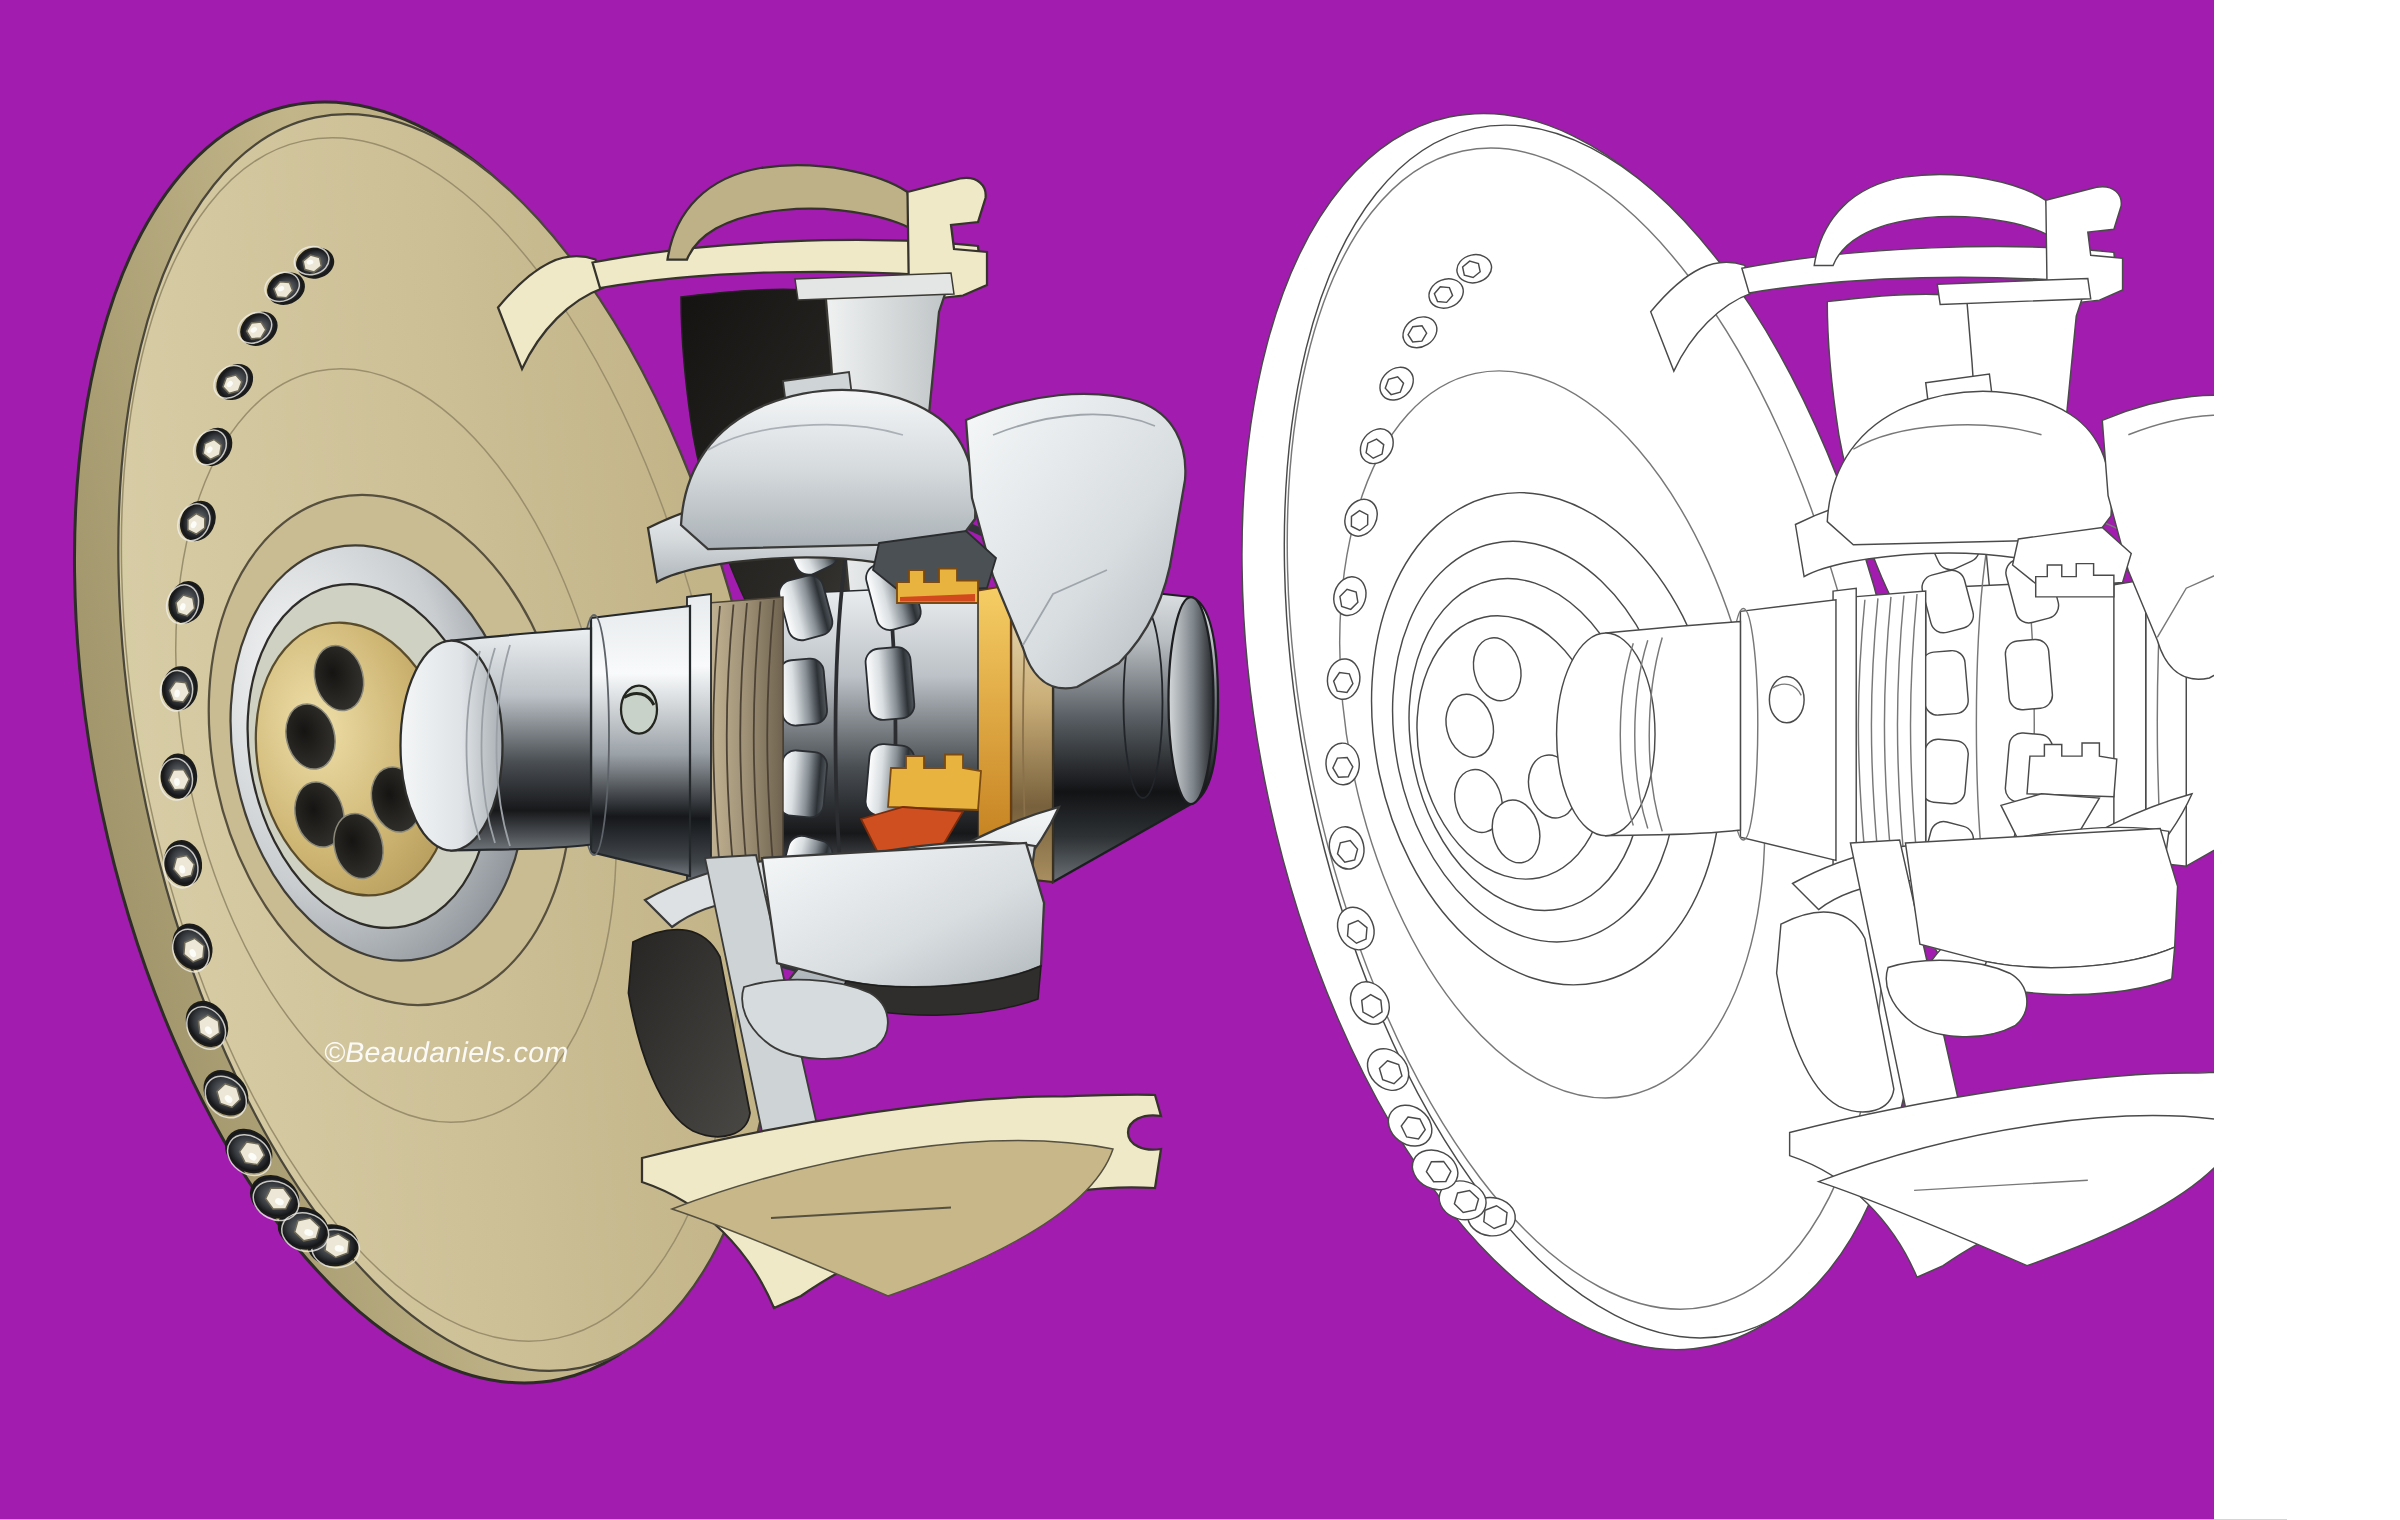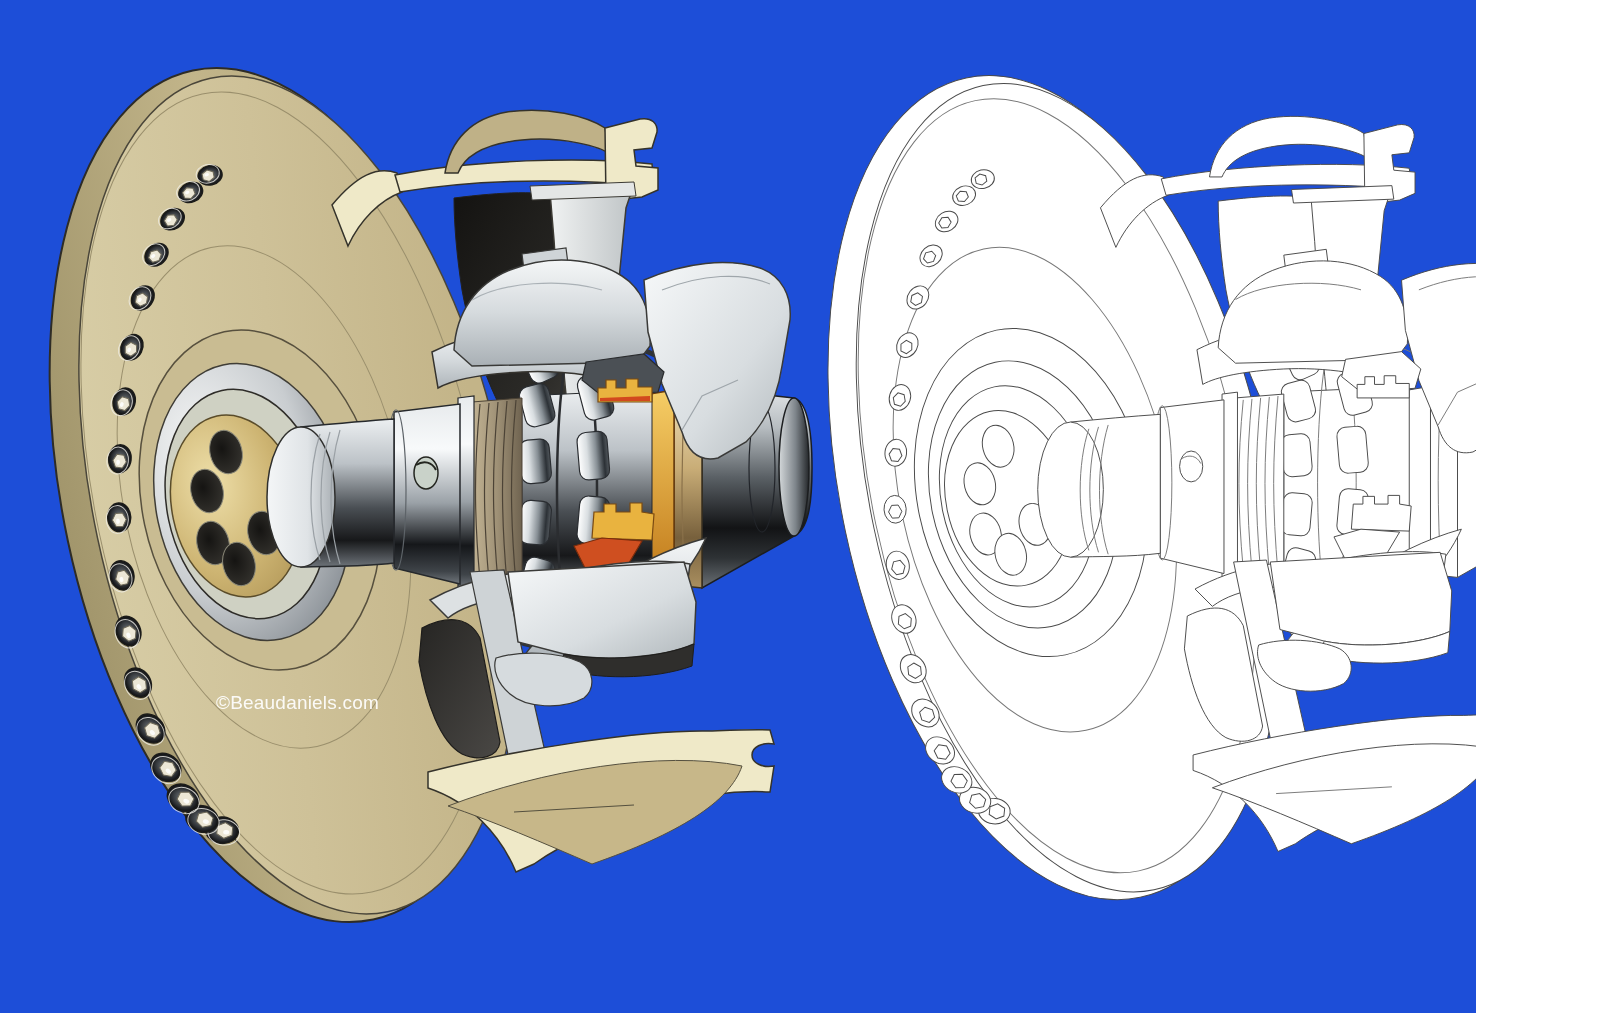--- a/index.html
+++ b/index.html
@@ -1,17 +1,17 @@
 <!DOCTYPE html>
 <html><head>
 <meta charset="utf-8">
 <style>
   html,body{margin:0;padding:0;background:#ffffff;}
-  .canvas{position:relative;width:1476px;height:1013px;background:#1d4ed8;overflow:hidden;
-          font-family:"Liberation Sans", sans-serif;}
+  .canvas{position:relative;width:1476px;height:1013px;background:#a21caf;overflow:hidden;
+          font-family:"Liberation Sans", sans-serif;font-style:italic;}
   .canvas svg{position:absolute;left:0;top:0;}
   .watermark{position:absolute;left:216px;top:692px;font-size:19px;color:#ffffff;opacity:.93;
              letter-spacing:.2px;pointer-events:none;}
   
   #g-line .shp{fill:#ffffff;stroke:#4a4a4a;stroke-width:1px;}
   #g-line .det{stroke:#787878;stroke-width:1px;}
   #g-line .hl{display:none;}
 </style>
 </head>
 <body>

